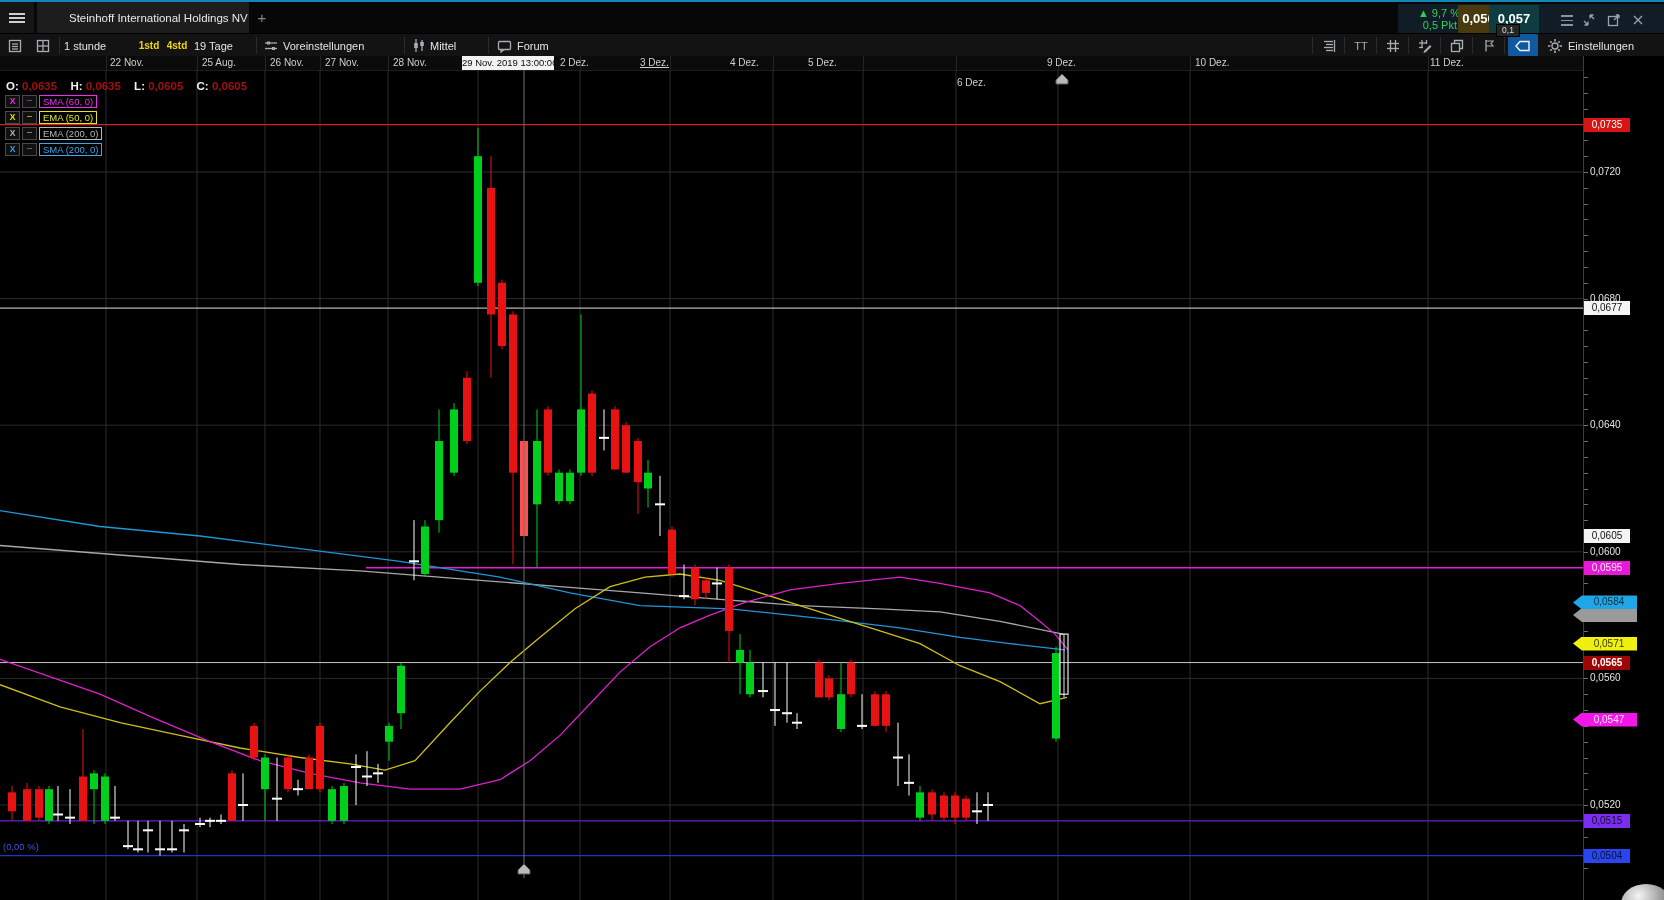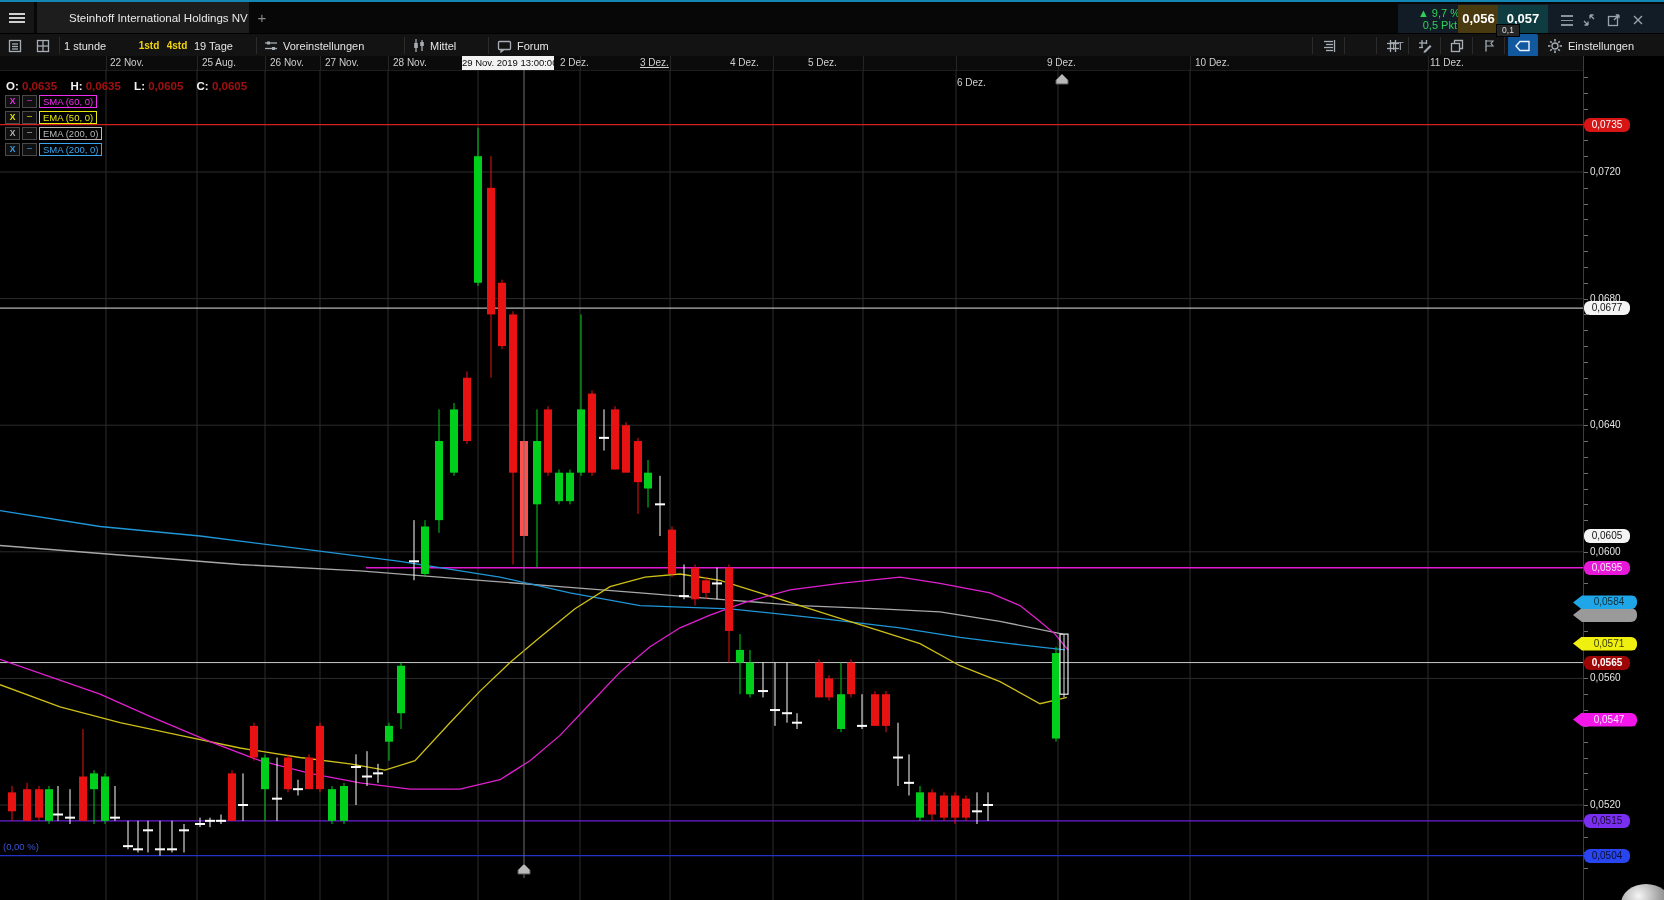--- a/index.html
+++ b/index.html
@@ -11,21 +11,21 @@
   #titlebar{left:0;top:2px;width:1664px;height:31px;background:#070707;}
   #hamburger{left:0;top:0;width:34px;height:31px;background:#161616;display:flex;align-items:center;justify-content:center;cursor:pointer;}
   .hbar{width:16px;height:2px;background:#cfcfcf;margin:2px 0;}
   #charttab{left:37px;top:0;width:212px;height:31px;background:#1d1d1d;display:flex;align-items:center;gap:24px;padding:0 8px;box-sizing:border-box;}
   #tab-title{font-size:11.5px;color:#e8e8e8;white-space:nowrap;}
   #addtab{left:252px;top:6px;width:20px;height:20px;color:#8a8a8a;font-size:15px;text-align:center;line-height:20px;cursor:pointer;}
   #quoteblock{left:1398px;top:2px;width:266px;height:31px;background:#121c26;}
   #chg{position:absolute;left:6px;top:3px;width:56px;text-align:right;color:#2ed158;font-size:11px;line-height:12px;}
   #bidbox{position:absolute;left:60px;top:1px;width:41px;height:28px;background:#4a3a10;color:#fff;
           font-weight:bold;font-size:13px;text-align:center;line-height:28px;}
-  #askbox{position:absolute;left:100px;top:1px;width:50px;height:28px;background:#0e3c40;color:#fff;
+  #askbox{position:absolute;left:91px;top:1px;width:50px;height:28px;background:#0e3c40;color:#fff;
           font-weight:bold;font-size:13px;text-align:center;line-height:28px;}
   #spreadbadge{position:absolute;left:98px;top:20px;width:22px;height:11px;background:#262626;border:1px solid #000;
           color:#ddd;font-size:8.5px;text-align:center;line-height:11px;z-index:3;}
   #draghandle{position:absolute;left:163px;top:8px;width:14px;height:16px;}
   .dline{width:12px;height:1.5px;background:#8a939c;margin:3px 0;}
   .winbtn{position:absolute;top:7px;width:18px;height:18px;cursor:pointer;}
   
   #toolbar{left:0;top:33px;width:1664px;height:23px;background:#131313;border-top:1px solid #000;border-bottom:1px solid #000;
            display:block;font-size:11px;color:#e4e4e4;}
   .tbtn{position:absolute;top:0;height:23px;display:flex;align-items:center;justify-content:center;cursor:pointer;}
@@ -49,21 +49,21 @@
   .leg-x{width:13px;height:11px;border:1px solid #4a4a4a;background:#101010;font-weight:bold;font-size:8.5px;
          text-align:center;line-height:11px;margin-right:2px;cursor:pointer;}
   .leg-style{width:13px;height:11px;border:1px solid #4a4a4a;background:#101010;text-align:center;line-height:8px;
          font-size:9px;margin-right:2px;cursor:pointer;}
   .leg-lab{border:1px solid;padding:0 3px;height:11px;line-height:11px;background:rgba(0,0,0,.55);}
   #pct-label{left:3px;top:841px;z-index:5;font-size:9.5px;color:#3c55d8;}
   
   #rightaxis{left:1583px;top:56px;width:69px;height:844px;background:#000;border-left:1px solid #3d3d3d;z-index:2;padding-left:28px;}
   .axlabel{position:absolute;left:6px;font-size:10px;color:#e3e3e3;white-space:nowrap;}
   .axtick{position:absolute;left:0;width:4px;height:1px;background:#6f6f6f;}
-  .pricetag{position:absolute;z-index:3;font-size:10px;height:14px;line-height:14px;text-align:center;white-space:nowrap;border-radius:6px;}
+  .pricetag{position:absolute;z-index:3;font-size:10px;height:14px;line-height:14px;text-align:center;white-space:nowrap;}
   #sidestrip{left:1653px;top:56px;width:11px;height:844px;background:linear-gradient(90deg,#e2e2e2,#bdbdbd);z-index:1;}
   #cornerball{left:1621px;top:884px;width:50px;height:40px;border-radius:50%;z-index:6;
               background:radial-gradient(circle at 35% 30%,#f5f5f5,#9a9a9a 55%,#565656);}
 </style>
 </head>
 <body>
 
 <div id="app">
 
   <svg id="chart-svg" width="1583" height="900">
@@ -381,21 +381,21 @@
     <div class="tbtn" style="left:1316px;width:26px;">
       <svg width="16" height="16">
           <line x1="3" y1="3.5" x2="12" y2="3.5" class="ticon"></line>
           <line x1="5" y1="6.5" x2="12" y2="6.5" class="ticon"></line>
           <line x1="3" y1="9.5" x2="12" y2="9.5" class="ticon"></line>
           <line x1="5" y1="12.5" x2="12" y2="12.5" class="ticon"></line>
           <line x1="13.5" y1="2" x2="13.5" y2="14" class="ticon"></line>
         </svg>
     </div>
     <div class="tsep" style="left:1344px;"></div>
-    <div class="tbtn" style="left:1384px;width:26px;color:#a6adb5;font-size:11px;">TT</div>
+    <div class="tbtn" style="left:1348px;width:26px;color:#a6adb5;font-size:11px;">TT</div>
     <div class="tsep" style="left:1376px;"></div>
     <div class="tbtn" style="left:1380px;width:26px;">
       <svg width="16" height="16">
           <line x1="5.5" y1="2" x2="5.5" y2="14" class="ticon"></line>
           <line x1="10.5" y1="2" x2="10.5" y2="14" class="ticon"></line>
           <line x1="2" y1="5.5" x2="14" y2="5.5" class="ticon"></line>
           <line x1="2" y1="10.5" x2="14" y2="10.5" class="ticon"></line>
         </svg>
     </div>
     <div class="tsep" style="left:1408px;"></div>

